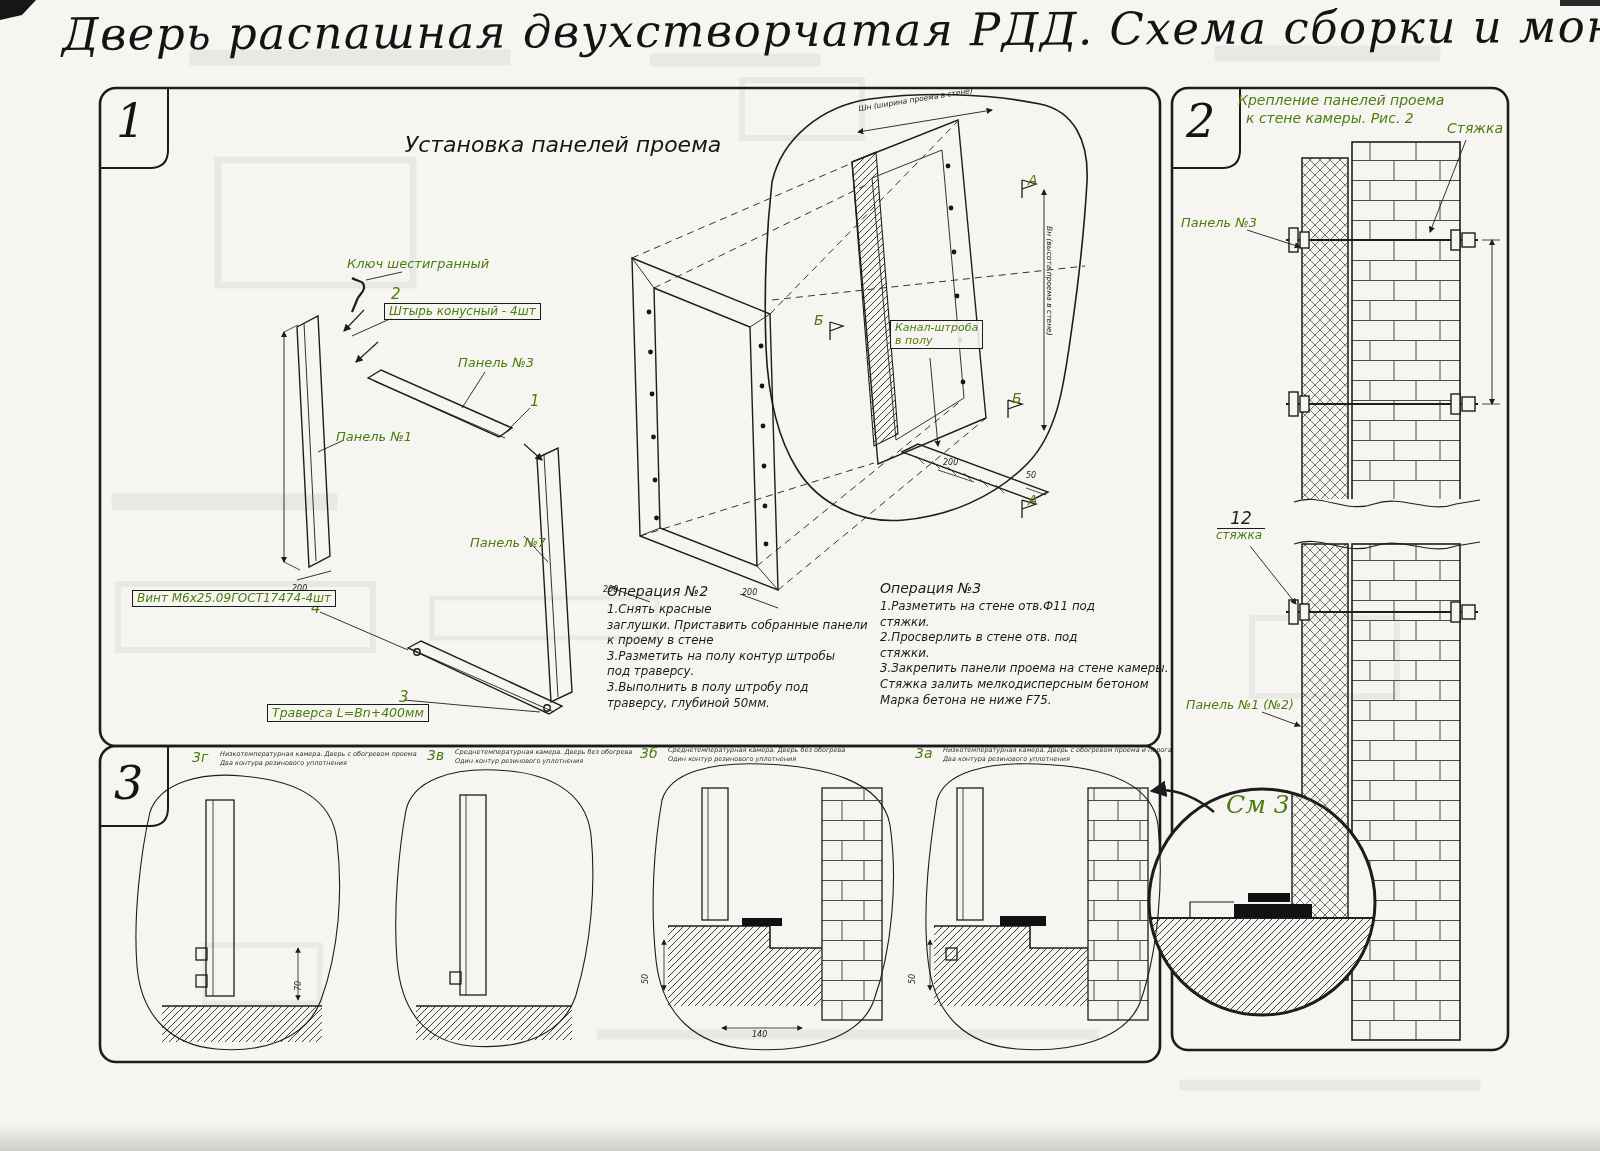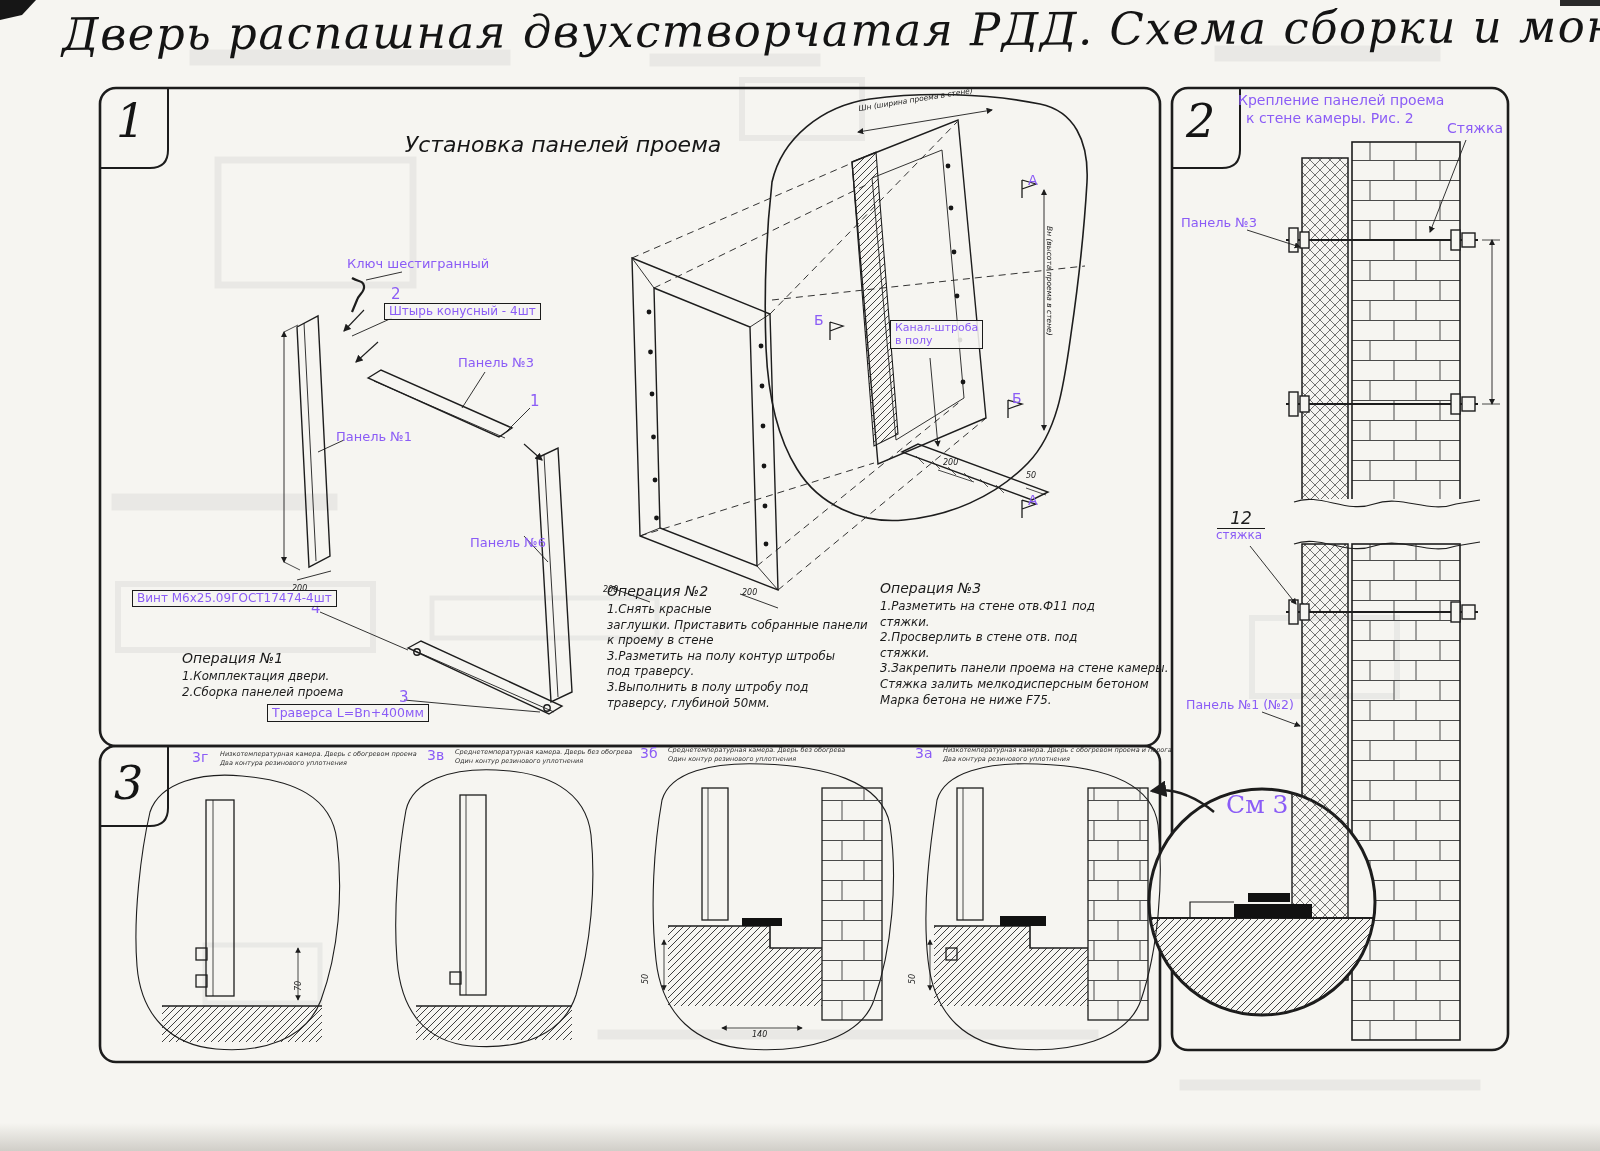--- a/index.html
+++ b/index.html
@@ -5,21 +5,21 @@
   * { margin:0; padding:0; box-sizing:border-box; }
   html,body { background:#d9d6cf; }
   .sheet { position:relative; width:1600px; height:1151px; background:#f6f5f1;
            overflow:hidden; font-family:"DejaVu Sans", sans-serif; color:#1d1d1d; }
   .art { position:absolute; left:0; top:0; width:1600px; height:1151px; pointer-events:none; }
   .title { position:absolute; left:62px; top:4px; width:1500px;
            font-family:"DejaVu Serif", serif; font-style:italic; font-size:45px;
            letter-spacing:1.5px; color:#141414; white-space:nowrap; transform:rotate(-0.3deg); }
   .badge { position:absolute; font-family:"DejaVu Serif", serif; font-style:italic;
            font-size:46px; color:#141414; }
-  .lbl { position:absolute; white-space:nowrap; color:#8b5cf6; }
+  .lbl { position:absolute; font-style:italic; white-space:nowrap; color:#4d7c0f; }
   .boxed { border:1.3px solid #1b1b1b; padding:0 4px 1px; background:rgba(246,245,241,.88); }
   .ops { position:absolute; font-style:italic; color:#1b1b1b; }
   .ops .t { font-size:14px; margin-bottom:3px; }
   .ops .l { font-size:11.8px; line-height:15.6px; white-space:nowrap; }
   .figtitle { position:absolute; font-style:italic; text-align:center; color:#161616;margin-top:12px; }
   .dim { position:absolute; font-style:italic; font-size:8px; color:#222; white-space:nowrap; }
   .cap { position:absolute; font-style:italic; font-size:6.5px; line-height:8.5px;
          color:#2e2e2e; white-space:nowrap; }
   .rotn9 { transform:rotate(-9deg); transform-origin:left top; }
   .rot90 { transform:rotate(90deg); transform-origin:left top; }
@@ -246,21 +246,21 @@
 
   <div class="badge" style="left:116px;top:94px">1</div>
   <div class="figtitle" style="left:398px;top:120px;width:330px;font-size:22px">Установка панелей проема</div>
 
   <div class="lbl" style="left:347px;top:256px;font-size:13px">Ключ шестигранный</div>
   <div class="lbl" style="left:391px;top:285px;font-size:15px">2</div>
   <div class="lbl boxed" style="left:384px;top:303px;font-size:12px">Штырь конусный - 4шт</div>
   <div class="lbl" style="left:458px;top:355px;font-size:13px">Панель №3</div>
   <div class="lbl" style="left:530px;top:392px;font-size:15px">1</div>
   <div class="lbl" style="left:336px;top:429px;font-size:13px">Панель №1</div>
-  <div class="lbl" style="left:470px;top:535px;font-size:13px">Панель №6</div>
+  <div class="lbl" style="left:470px;top:535px;font-size:13px">Панель №7</div>
   <div class="lbl" style="left:311px;top:599px;font-size:15px">4</div>
   <div class="lbl boxed" style="left:132px;top:590px;font-size:12px">Винт М6х25.09ГОСТ17474-4шт</div>
   <div class="lbl" style="left:399px;top:688px;font-size:15px">3</div>
   <div class="lbl boxed" style="left:267px;top:704px;font-size:12.5px">Траверса  L=Bn+400мм</div>
 
   <div class="lbl boxed" style="left:890px;top:320px;font-size:11px">
     <div>Канал-штроба</div>
     <div>в полу</div>
   </div>
 
@@ -270,25 +270,20 @@
   <div class="lbl" style="left:1012px;top:390px;font-size:14px">Б</div>
 
   <div class="dim" style="left:292px;top:584px">200</div>
   <div class="dim" style="left:603px;top:585px">200</div>
   <div class="dim" style="left:742px;top:588px">200</div>
   <div class="dim" style="left:943px;top:458px">200</div>
   <div class="dim" style="left:1026px;top:471px">50</div>
   <div class="dim rotn9" style="left:858px;top:104px;font-size:7.5px">Шн (ширина проема в стене)</div>
   <div class="dim rot90" style="left:1054px;top:226px;font-size:7.5px">Вн (высота проема в стене)</div>
 
-  <div class="ops" style="left:182px;top:650px">
-    <div class="t">Операция №1</div>
-    <div class="l">1.Комплектация двери.</div>
-    <div class="l">2.Сборка панелей проема</div>
-  </div>
 
   <div class="ops" style="left:607px;top:583px">
     <div class="t">Операция №2</div>
     <div class="l">1.Снять красные</div>
     <div class="l">заглушки. Приставить собранные панели</div>
     <div class="l">к проему в стене</div>
     <div class="l">3.Разметить на полу контур штробы</div>
     <div class="l">под траверсу.</div>
     <div class="l">3.Выполнить в полу штробу под</div>
     <div class="l">траверсу, глубиной 50мм.</div>

